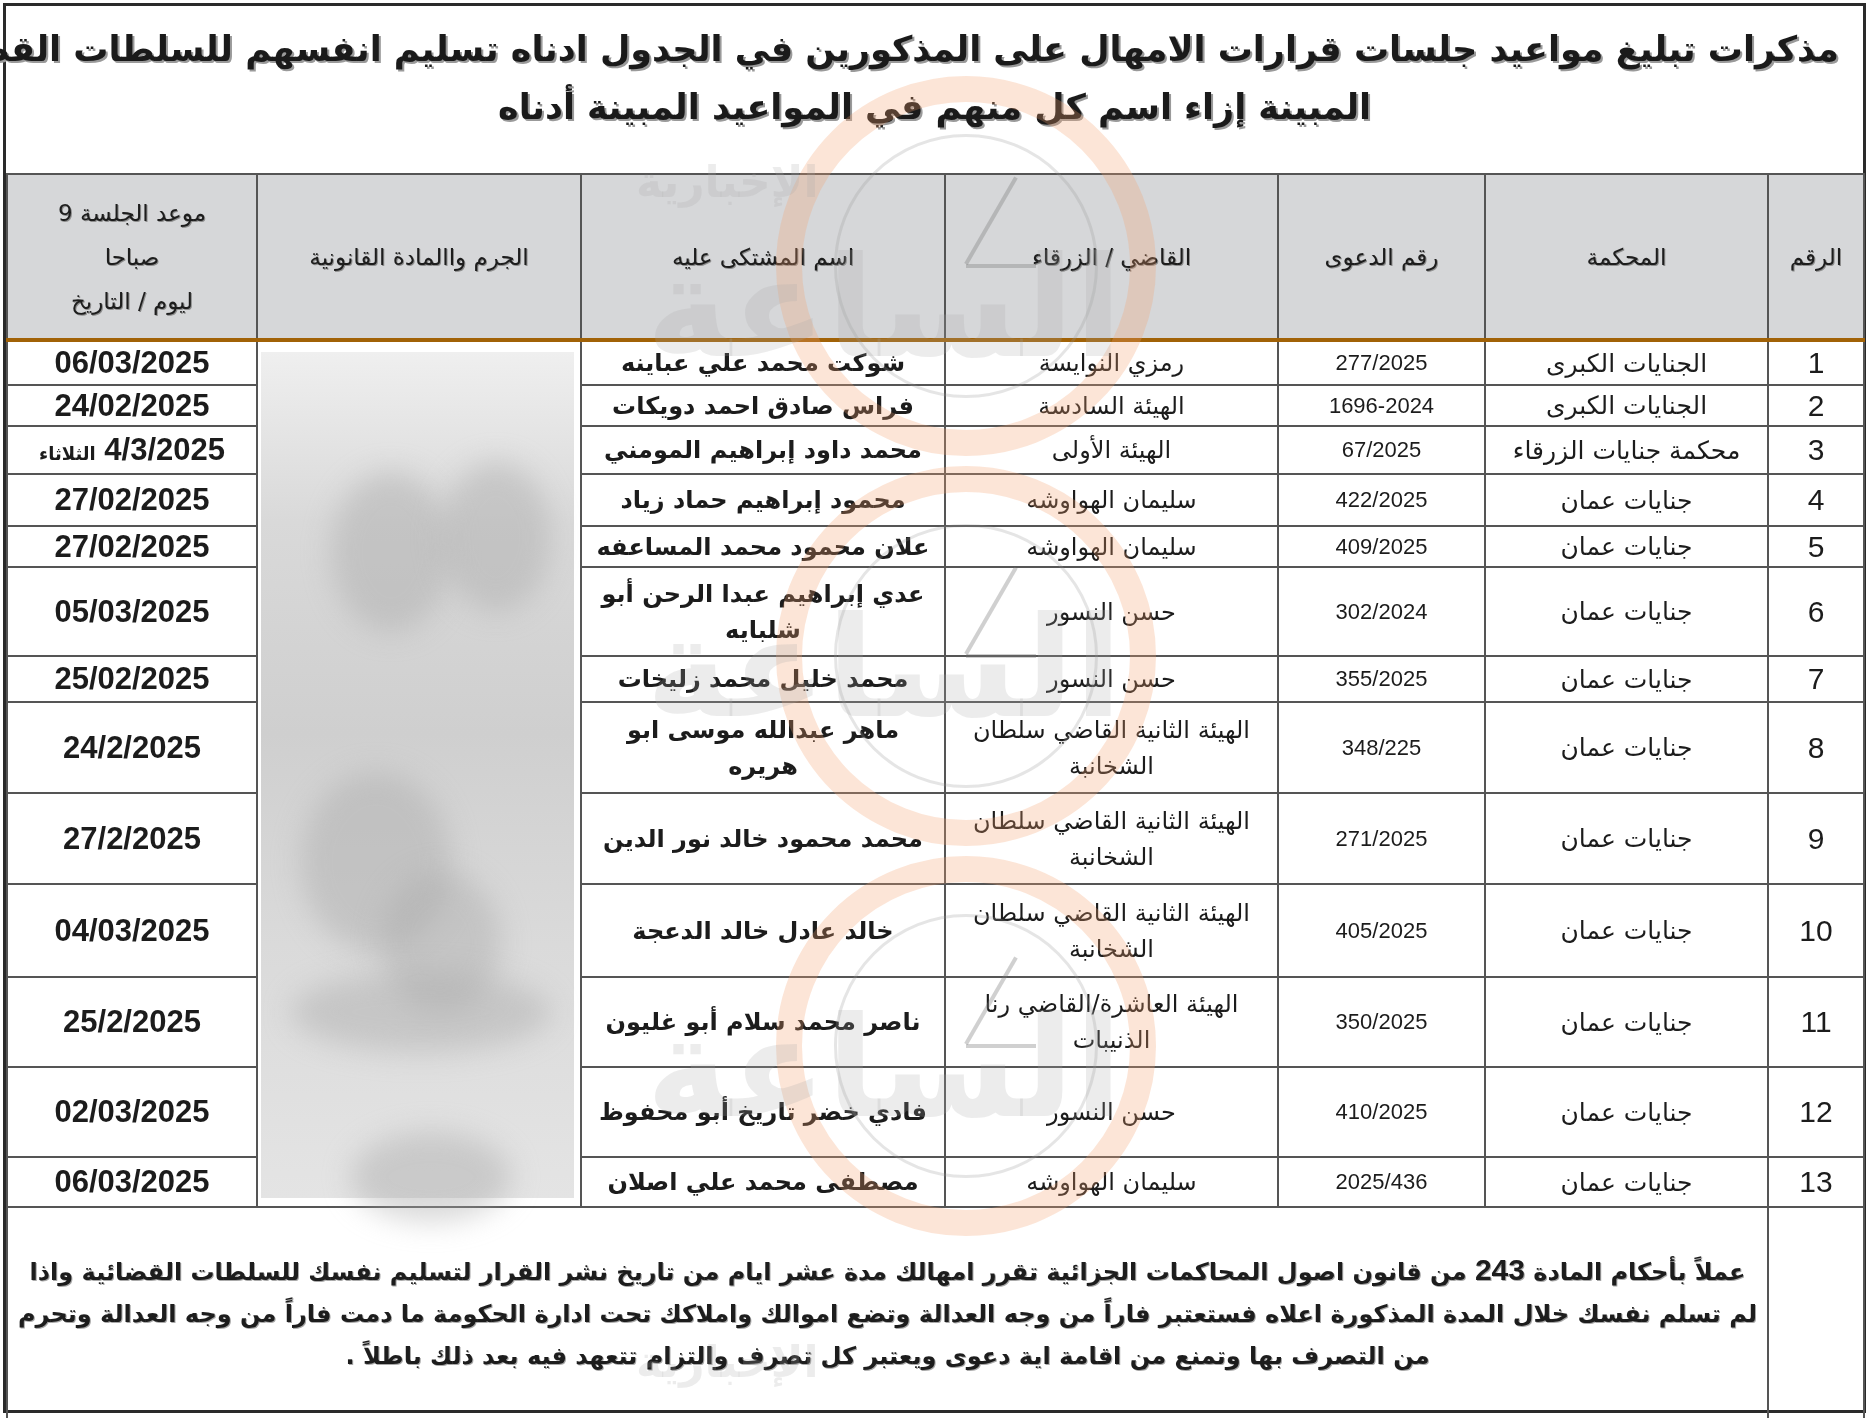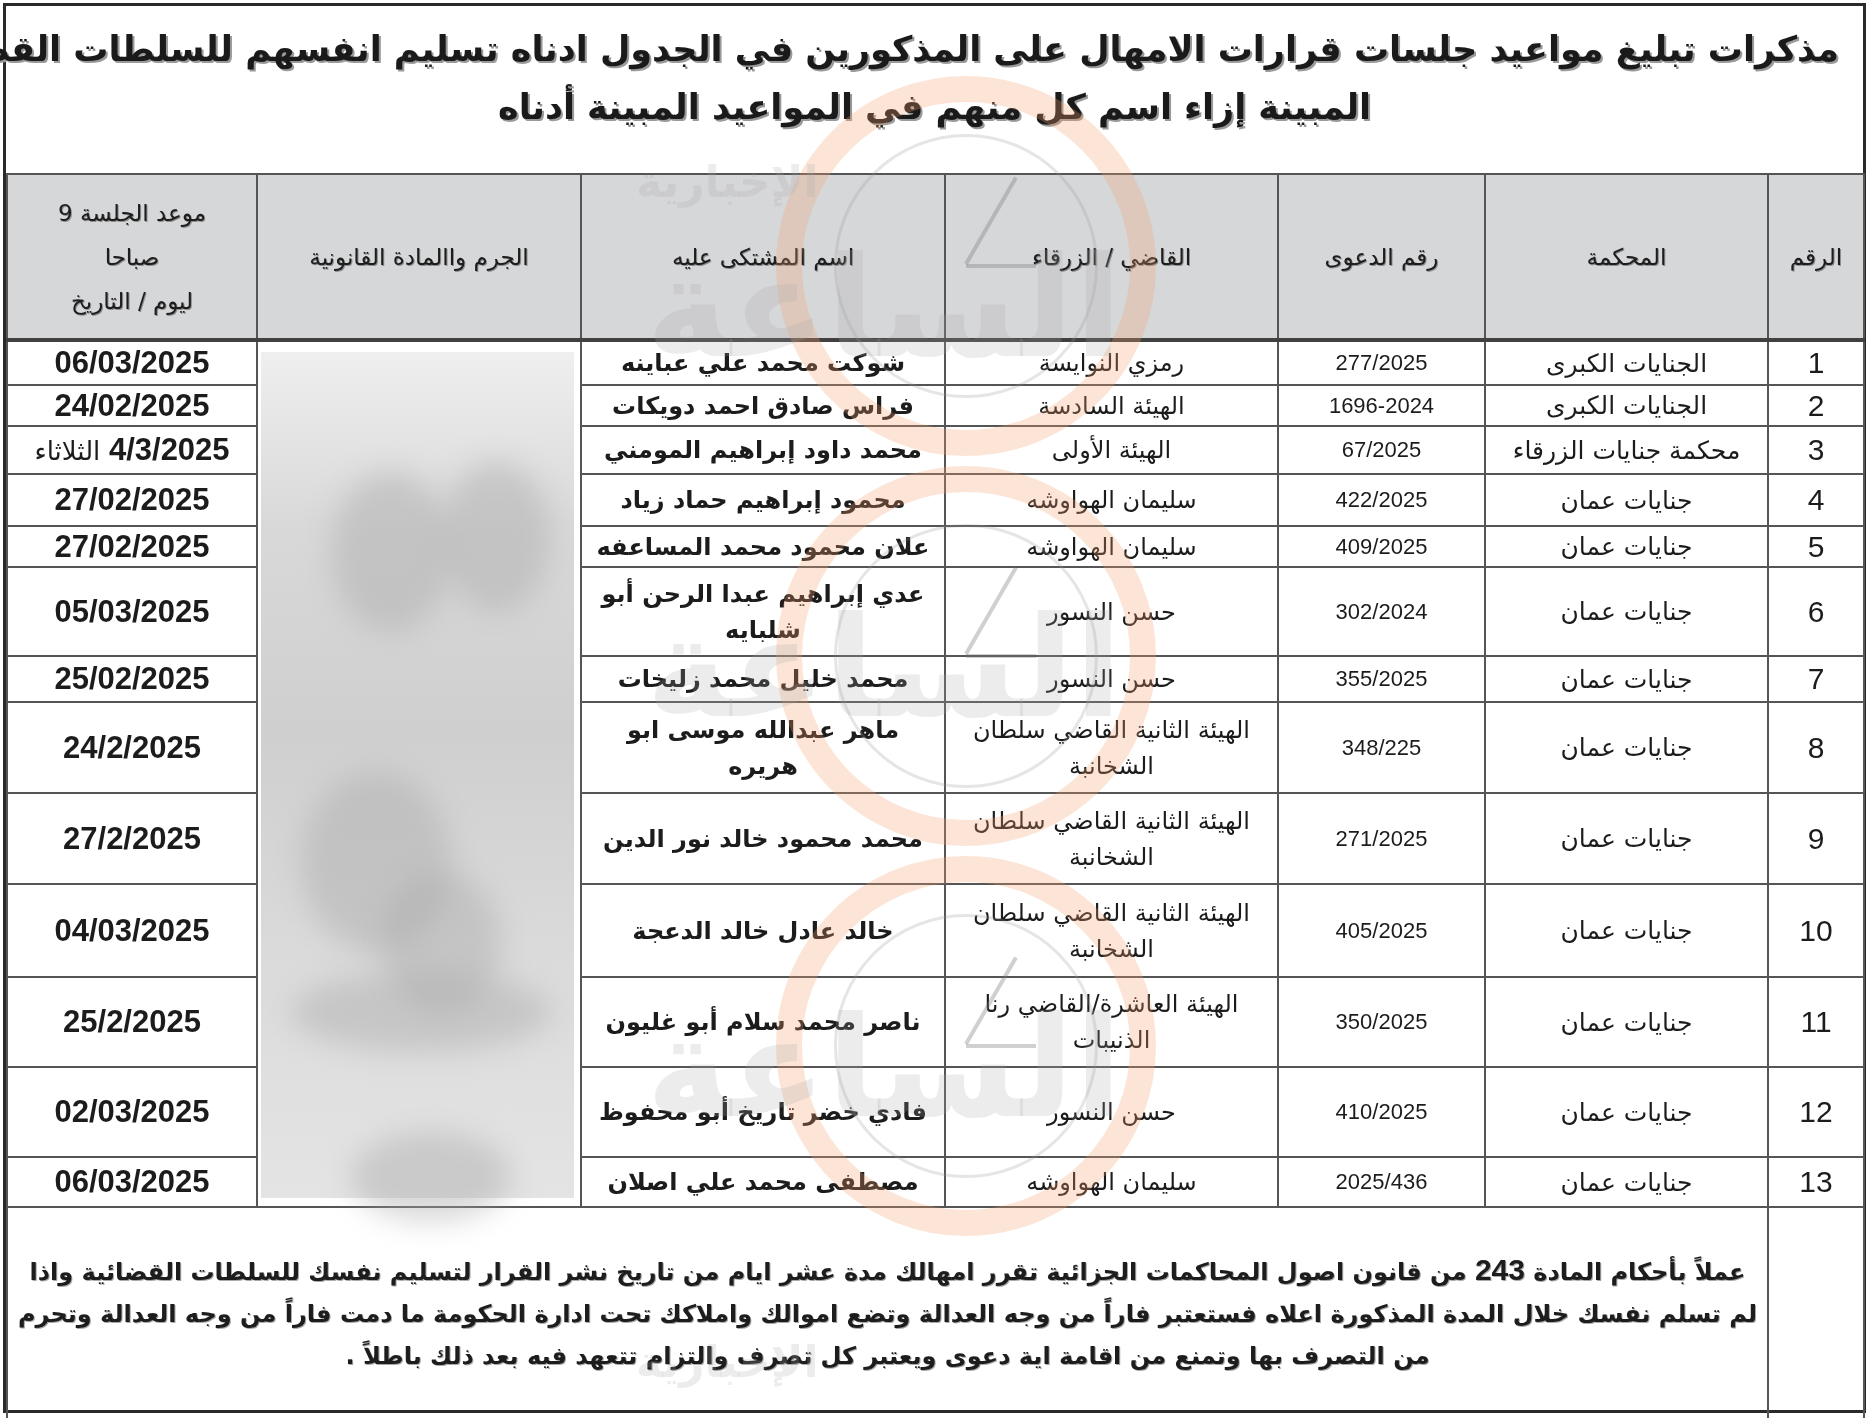--- a/index.html
+++ b/index.html
@@ -22,28 +22,28 @@
                      background: rgba(120,120,120,0.35); }
   .wm-text { font-family: "DejaVu Sans", sans-serif; font-weight: bold; color: rgba(170,170,170,0.22);
              direction: rtl; white-space: nowrap; }
   table.grid { position: absolute; left: 0; top: 167px; border-collapse: collapse; direction: rtl;
                table-layout: fixed; width: 1857px; }
   table.grid td, table.grid th { border: 2px solid #555; box-sizing: border-box; text-align: center;
                                  vertical-align: middle; padding: 0 6px; }
   table.grid th { background: #d6d7d9; font-weight: normal; font-size: 23px; line-height: 44px;
                   color: #1d1d1d; text-shadow: 1px 1px 0 #8d8d8d; }
   table.grid thead tr { height: 166px; }
-  table.grid thead th { border-bottom: 4px solid #404040; }
+  table.grid thead th { border-bottom: 4px solid #a16207; }
   .c-num { font-family: "Liberation Sans", sans-serif; font-size: 30px; font-weight: normal; }
   .c-court { font-size: 25px; }
   .c-case { font-family: "Liberation Sans", sans-serif; font-weight: normal; font-size: 22px; }
   .c-judge { font-size: 24px; line-height: 36px; }
   .c-def { font-size: 24px; line-height: 36px; font-weight: bold; }
   .c-date { font-family: "Liberation Sans", sans-serif; font-weight: bold; font-size: 31px; white-space: nowrap; }
-  .c-date .day { font-family: "DejaVu Sans", sans-serif; font-weight: normal; font-size: 26px; }
+  .c-date .day { font-family: "DejaVu Sans", sans-serif; font-weight: bold; font-size: 18px; }
   td.crime { padding: 0; position: relative; background: #fff; }
   .crime-blur { position: absolute; left: 3px; right: 6px; top: 10px; bottom: 8px;
                 background: linear-gradient(180deg, #efefef 0%, #d9d9d9 20%, #cfcfcf 45%, #dadada 70%, #e4e4e4 100%); }
   .crime-blur .spot { position: absolute; border-radius: 50%; background: rgba(170,170,170,0.45); filter: blur(14px); }
   td.footer-cell { padding: 20px 24px; text-align: center; font-size: 24px; line-height: 42px; font-weight: bold;
                    color: #1d1d1d; text-shadow: 1px 1px 0 #a9a9a9; }
   td.footer-cell .num { font-family: "Liberation Sans", sans-serif; font-size: 30px; }
 </style>
 </head>
 <body>

